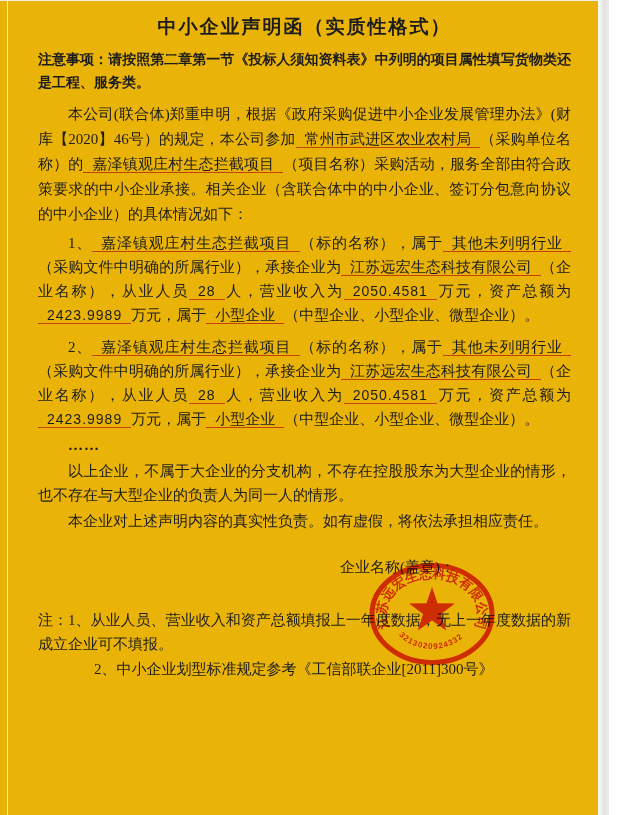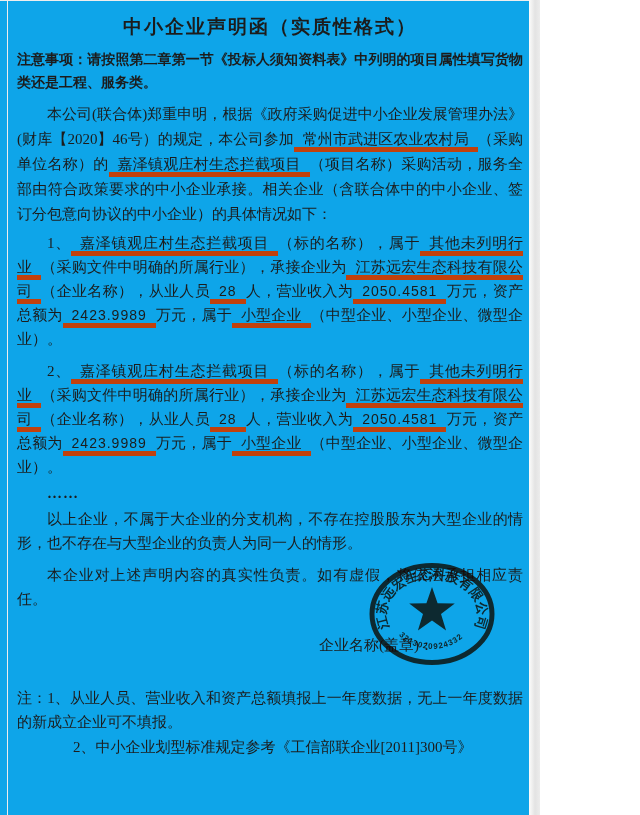--- a/index.html
+++ b/index.html
@@ -1,24 +1,24 @@
 <!DOCTYPE html>
 <html><head>
 <meta charset="utf-8">
 <style>
   html,body{margin:0;padding:0;background:#ffffff;}
   .page{
     position:relative;
-    width:540px;height:815px;
-    background:#0ea5e9;
+    width:609px;height:815px;
+    background:#eab308;
     overflow:hidden;
     font-family:"Liberation Serif","DejaVu Serif",serif;
     color:#1c1c1c;
     box-sizing:border-box;
-    padding:0 17px;
+    padding:0 38px;
   }
   
   .edge-right{position:absolute;top:0;right:0;width:11px;height:815px;
     background:linear-gradient(to right,#fcfcfb,#e3e3e3 55%,#ececec);}
   .edge-left{position:absolute;top:0;left:7px;width:1px;height:815px;background:#ededed;}
   .edge-top{position:absolute;top:0;left:0;width:640px;height:1px;background:#eeeeee;}
 
   h1.doc-title{
     margin:14px 0 0 0;text-align:center;
     font-size:19px;line-height:26px;font-weight:bold;letter-spacing:2px;
@@ -34,23 +34,23 @@
   }
   .para{
     margin:0;font-size:15px;line-height:24px;
     text-align:justify;text-indent:2em;
   }
   .para.intro{line-height:25px;margin-top:8px;}
   .para.item1{margin-top:4px;}
   .para.item2{margin-top:8px;}
   .para.ellipsis{margin-top:2px;font-weight:bold;letter-spacing:1px;}
   .para.decl1{margin-top:2px;}
-  .para.decl2{margin-top:8px;}
+  .para.decl2{margin-top:2px;}
   .u{
-    border-bottom:5px solid #c2410c;
+    border-bottom:1px solid #c2410c;
     padding:0 9px;
   }
   .u.num{
     font-family:"Liberation Sans","DejaVu Sans",sans-serif;
     font-size:14px;letter-spacing:1px;
   }
   .signature{margin:22px 0 0 302px;font-size:15px;}
   .signature p{margin:0;line-height:25px;}
   .notes{margin-top:28px;font-size:15px;}
   .notes p{margin:0;line-height:24px;text-align:justify;}

